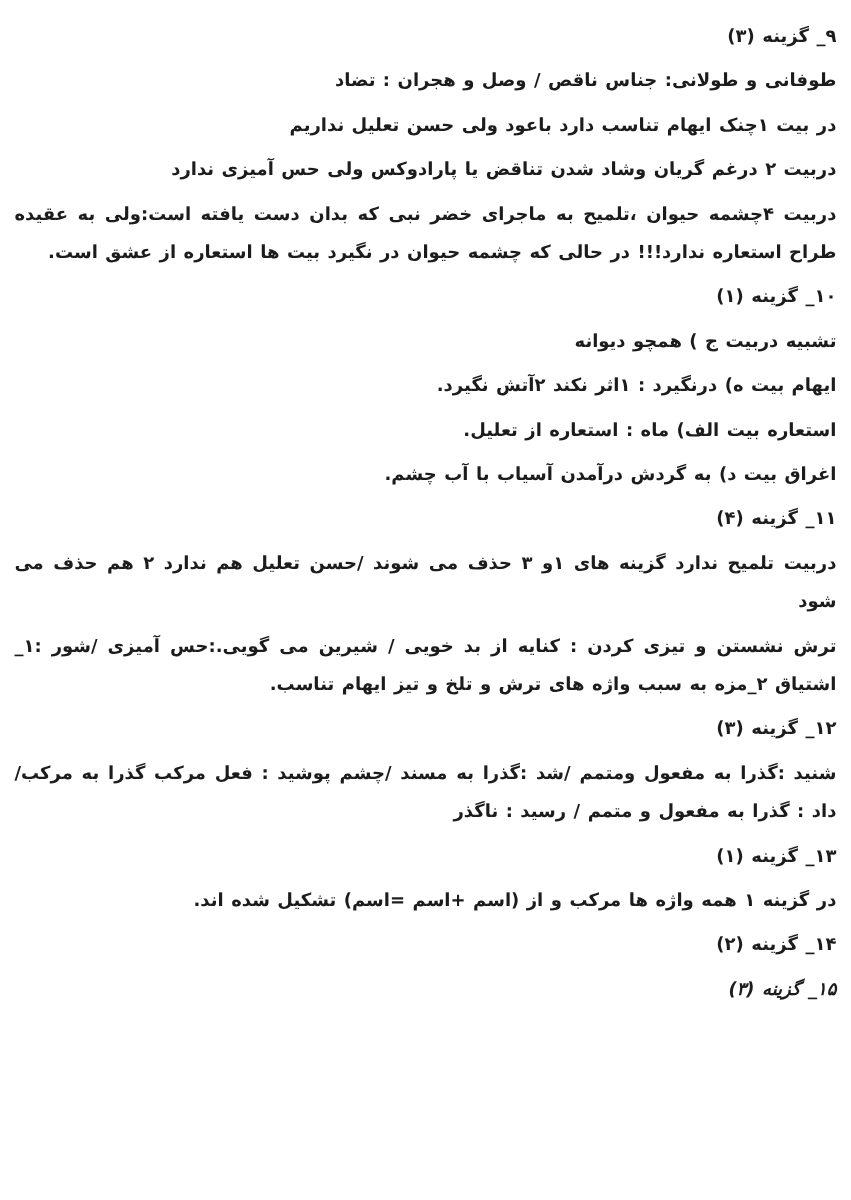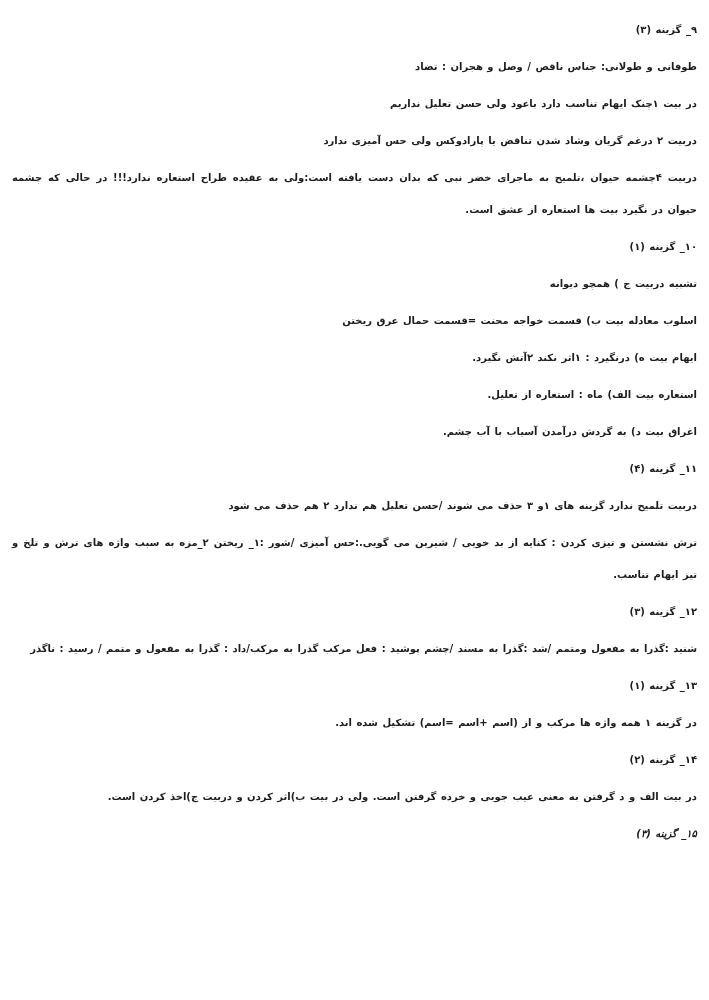--- a/index.html
+++ b/index.html
@@ -18,21 +18,21 @@
     width: 709px;
     height: 1000px;
     background: #ffffff;
     padding: 14px 12px 20px 12px;
     direction: rtl;
     unicode-bidi: embed;
   }
   .para {
     margin: 0 0 5px 0;
     color: #1c1c1c;
-    font-size: 10px;
+    font-size: 15px;
     font-weight: bold;
     line-height: 32px;
     text-align: justify;
     text-justify: inter-word;
     word-spacing: 1px;
   }
   .para.heading {
     text-align: right;
   }
   .para:last-child {
@@ -44,27 +44,25 @@
 <body>
 
 <div class="page">
     <p class="para heading">۹_ گزینه (۳)</p>
     <p class="para">طوفانی و طولانی: جناس ناقص / وصل و هجران : تضاد</p>
     <p class="para">در بیت ۱چنک ایهام تناسب دارد باعود ولی حسن تعلیل نداریم</p>
     <p class="para">دربیت ۲ درغم گریان وشاد شدن تناقض یا پارادوکس ولی حس آمیزی ندارد</p>
     <p class="para">دربیت ۴چشمه حیوان ،تلمیح به ماجرای خضر نبی که بدان دست یافته است:ولی به عقیده طراح  استعاره ندارد!!! در حالی که چشمه حیوان در نگیرد بیت ها استعاره از عشق است.</p>
     <p class="para heading">۱۰_ گزینه (۱)</p>
     <p class="para">تشبیه دربیت ج ) همچو دیوانه</p>
-    <p class="para">اسلوب معادله بیت ب) قسمت خواجه محنت =قسمت حمال عرق ریختن</p>
     <p class="para">ایهام بیت ه) درنگیرد : ۱اثر نکند ۲آتش نگیرد.</p>
     <p class="para">استعاره بیت الف) ماه : استعاره از تعلیل.</p>
     <p class="para">اغراق بیت د) به گردش درآمدن آسیاب با آب چشم.</p>
     <p class="para heading">۱۱_ گزینه (۴)</p>
     <p class="para">دربیت تلمیح ندارد گزینه های ۱و ۳ حذف می شوند /حسن تعلیل هم ندارد ۲ هم حذف می شود</p>
-    <p class="para">ترش نشستن و تیزی کردن : کنایه از بد خویی / شیرین می گویی.:حس آمیزی /شور :۱_ ریختن ۲_مزه   به سبب واژه های ترش و تلخ و تیز ایهام تناسب.</p>
+    <p class="para">ترش نشستن و تیزی کردن : کنایه از بد خویی / شیرین می گویی.:حس آمیزی /شور :۱_ اشتیاق ۲_مزه   به سبب واژه های ترش و تلخ و تیز ایهام تناسب.</p>
     <p class="para heading">۱۲_ گزینه (۳)</p>
     <p class="para">شنید :گذرا به مفعول ومتمم /شد :گذرا به مسند /چشم پوشید : فعل مرکب گذرا به مرکب/داد : گذرا به مفعول و متمم / رسید : ناگذر</p>
     <p class="para heading">۱۳_ گزینه (۱)</p>
     <p class="para">در گزینه ۱ همه واژه ها مرکب و از (اسم +اسم =اسم) تشکیل شده اند.</p>
     <p class="para heading">۱۴_ گزینه (۲)</p>
-    <p class="para">در بیت الف و د گرفتن به معنی عیب جویی و خرده گرفتن است. ولی در بیت ب)اثر کردن و دربیت ج)اخذ کردن است.</p>
     <p class="para heading">۱۵_ گزینه (۳)</p>
   </div>
 
 </body></html>

